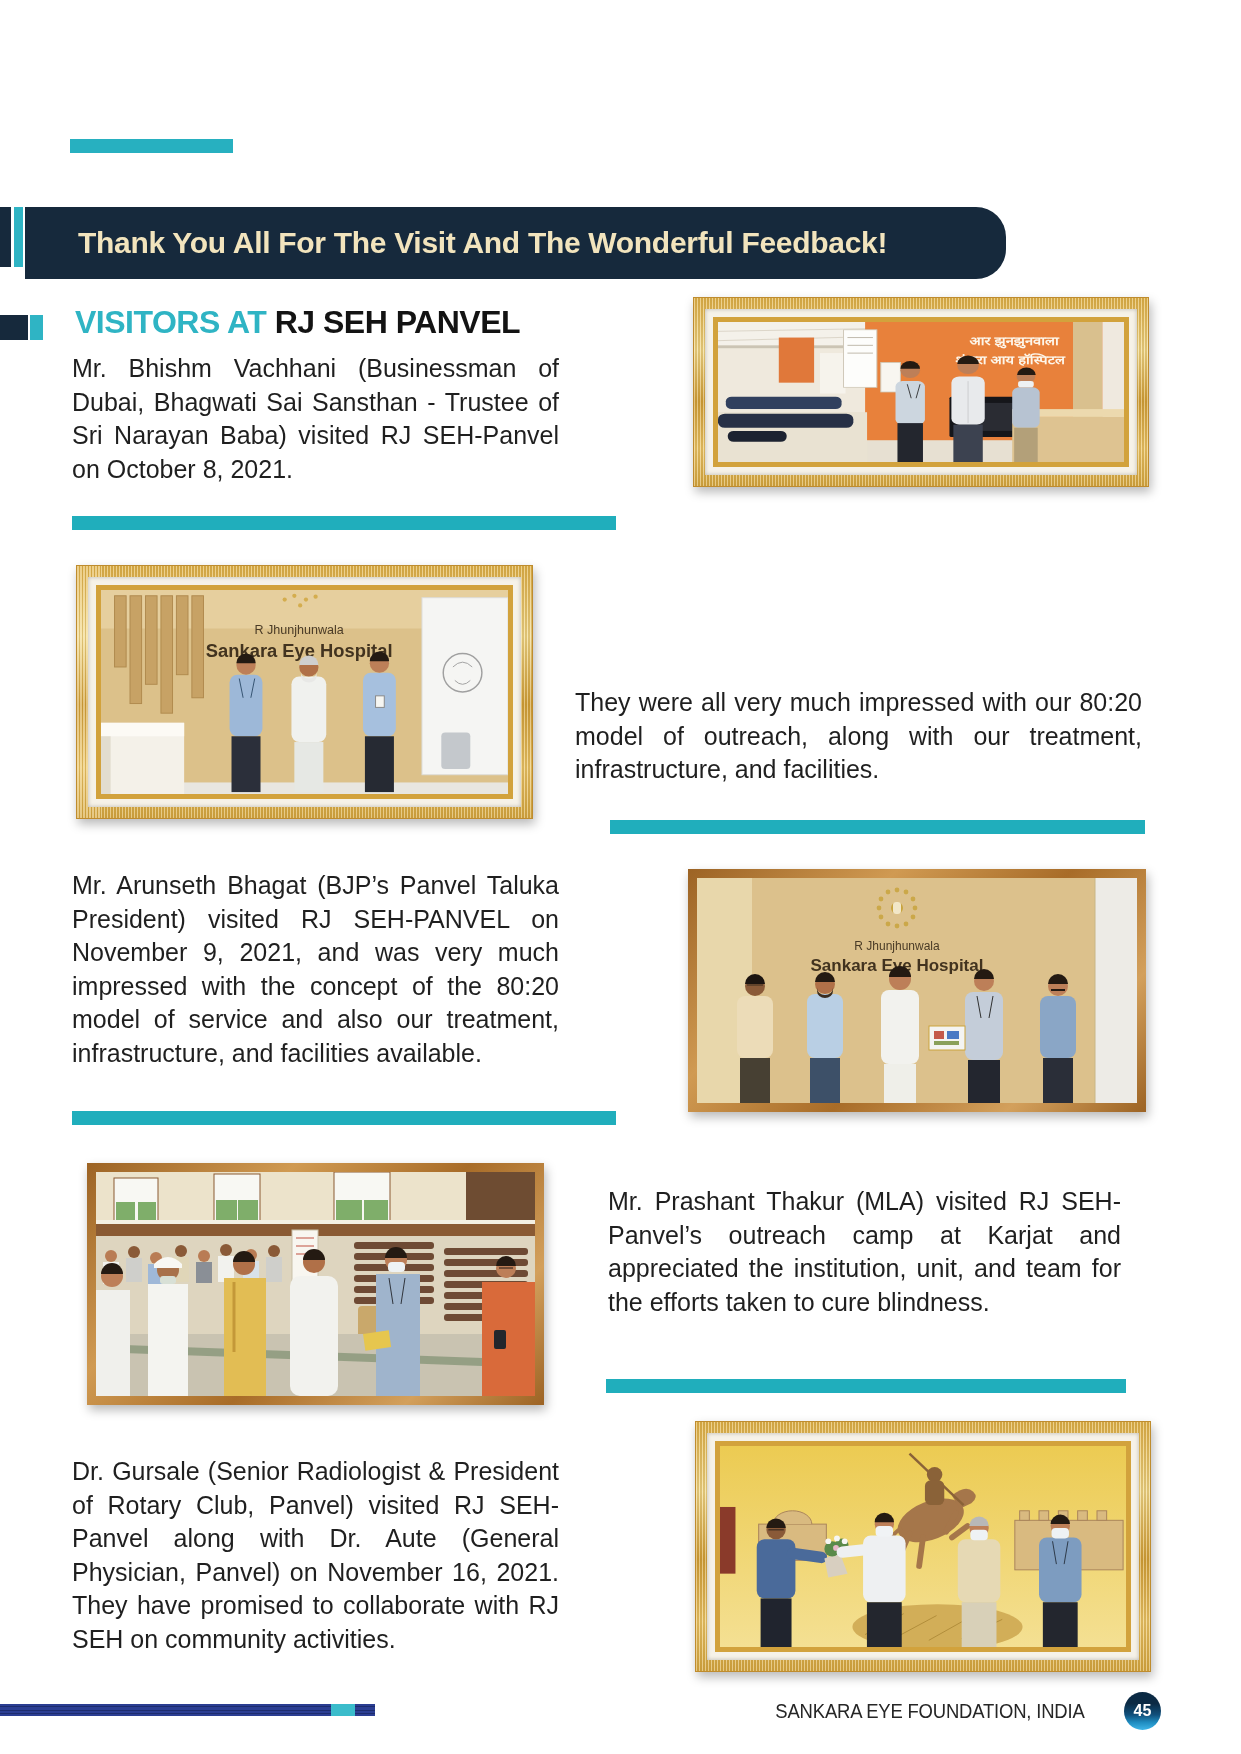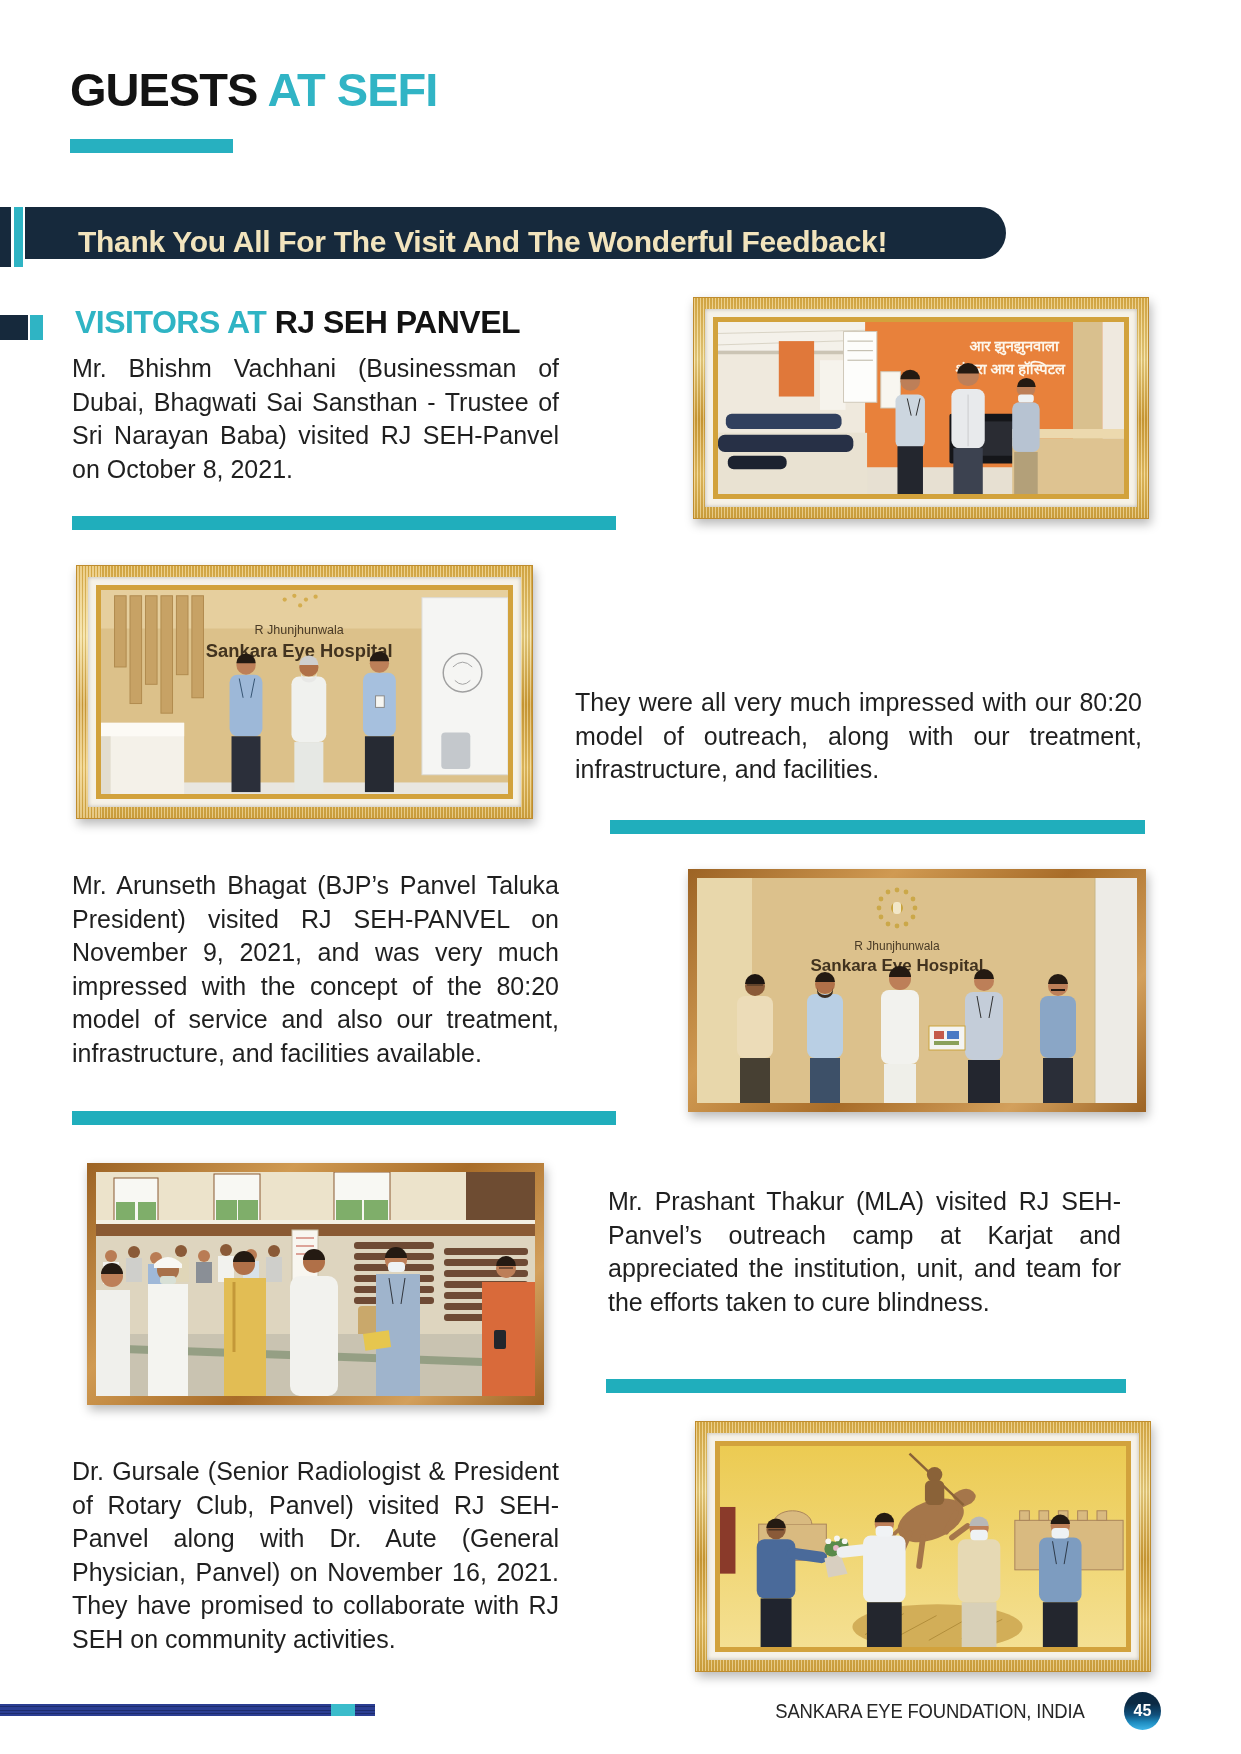--- a/index.html
+++ b/index.html
@@ -7,22 +7,22 @@
     position:relative;width:1241px;height:1754px;margin:0 auto;background:#ffffff;
     font-family:"Liberation Sans", sans-serif;overflow:hidden;
   }
   
   .main-title{position:absolute;left:70px;top:62px;font-size:47px;font-weight:800;letter-spacing:-1px;color:#131313;white-space:nowrap;}
   .main-title .teal{color:#31b4c5;}
   .title-underline{position:absolute;left:70px;top:139px;width:163px;height:14px;background:#27b0c0;}
   .banner-navy-edge{position:absolute;left:0;top:207px;width:11px;height:60px;background:#16293c;}
   .banner-teal-stripe{position:absolute;left:14px;top:207px;width:9px;height:60px;background:#2fb4c4;}
   .banner{
-    position:absolute;left:25px;top:207px;width:981px;height:52px;background:#16293c;
-    border-radius:0 30px 30px 0;display:flex;align-items:flex-end;
+    position:absolute;left:25px;top:207px;width:981px;height:72px;background:#16293c;
+    border-radius:0 30px 30px 0;display:flex;align-items:center;
   }
   .banner span{margin-left:53px;font-size:30px;font-weight:700;letter-spacing:-0.3px;color:#f2e4bd;white-space:nowrap;}
   
   .sec-navy{position:absolute;left:0;top:315px;width:28px;height:25px;background:#16293c;}
   .sec-teal{position:absolute;left:30px;top:315px;width:13px;height:25px;background:#2fb4c4;}
   .sec-heading{position:absolute;left:75px;top:304px;font-size:32px;font-weight:800;letter-spacing:-0.5px;color:#131313;white-space:nowrap;}
   .sec-heading .teal{color:#2fb4c4;}
   
   .para{
     position:absolute;font-size:25px;line-height:33.6px;color:#1f1f1f;
@@ -61,21 +61,20 @@
     background:linear-gradient(180deg,#0b2a44 30%,#11507c 60%,#1f8cc0 80%,#3fb6e8 100%);
     display:flex;align-items:center;justify-content:center;
     color:#ffffff;font-size:16px;font-weight:700;
   }
 </style>
 </head>
 <body>
 
 <div class="page">
 
-  <div class="main-title"><span>GUESTS</span><span class="teal"> AT SEFI</span></div>
   <div class="title-underline"></div>
 
   <div class="banner-navy-edge"></div>
   <div class="banner-teal-stripe"></div>
   <div class="banner">
     <span>Thank You All For The Visit And The Wonderful Feedback!</span>
   </div>
 
   <div class="sec-navy"></div>
   <div class="sec-teal"></div>
@@ -88,21 +87,21 @@
   <div class="tealbar" style="left:610px;top:820px;width:535px;"></div>
 
   <p class="para" style="left:72px;top:869px;width:487px;">Mr. Arunseth Bhagat (BJP’s Panvel Taluka President) visited RJ SEH-PANVEL on November 9, 2021, and was very much impressed with the concept of the 80:20 model of service and also our treatment, infrastructure, and facilities available.</p>
   <div class="tealbar" style="left:72px;top:1111px;width:544px;"></div>
 
   <p class="para" style="left:608px;top:1185px;width:513px;">Mr. Prashant Thakur (MLA) visited RJ SEH-Panvel’s outreach camp at Karjat and appreciated the institution, unit, and team for the efforts taken to cure blindness.</p>
   <div class="tealbar" style="left:606px;top:1379px;width:520px;"></div>
 
   <p class="para" style="left:72px;top:1455px;width:487px;">Dr. Gursale (Senior Radiologist &amp; President of Rotary Club, Panvel) visited RJ SEH-Panvel along with Dr. Aute (General Physician, Panvel) on November 16, 2021. They have promised to collaborate with RJ SEH on community activities.</p>
 
-  <div class="gold-frame" style="left:693px;top:297px;width:456px;height:222px;text-decoration:underline;">
+  <div class="gold-frame" style="left:693px;top:297px;width:456px;height:190px;text-decoration:underline;">
     <div class="mat">
         <div class="inner">
       <svg viewBox="0 0 414 180" preserveAspectRatio="none">
         <rect width="414" height="180" fill="#e7e0d2"></rect>
         <rect width="180" height="34" fill="#f4f1ea"></rect>
         <line x1="0" y1="12" x2="180" y2="8" stroke="#d8d2c4"></line>
         <line x1="0" y1="24" x2="180" y2="18" stroke="#d8d2c4"></line>
         <rect x="0" y="30" width="180" height="4" fill="#cbc4b4"></rect>
         <rect x="0" y="34" width="152" height="82" fill="#efe9dd"></rect>
         <rect x="62" y="20" width="36" height="58" fill="#e0783a"></rect>

